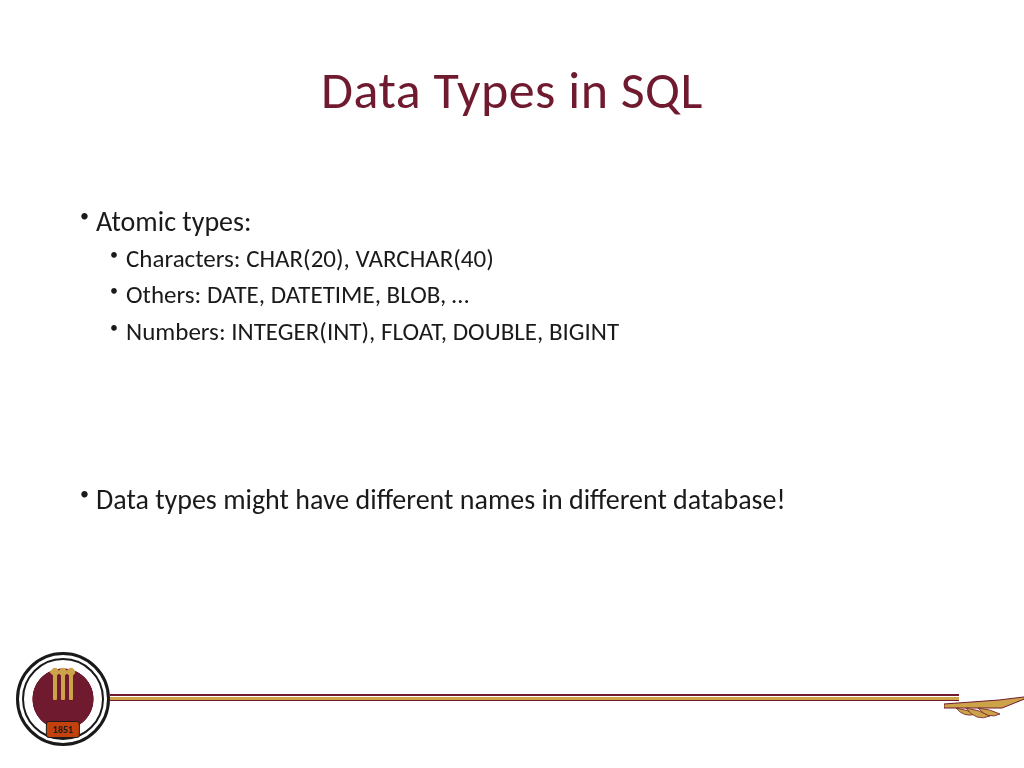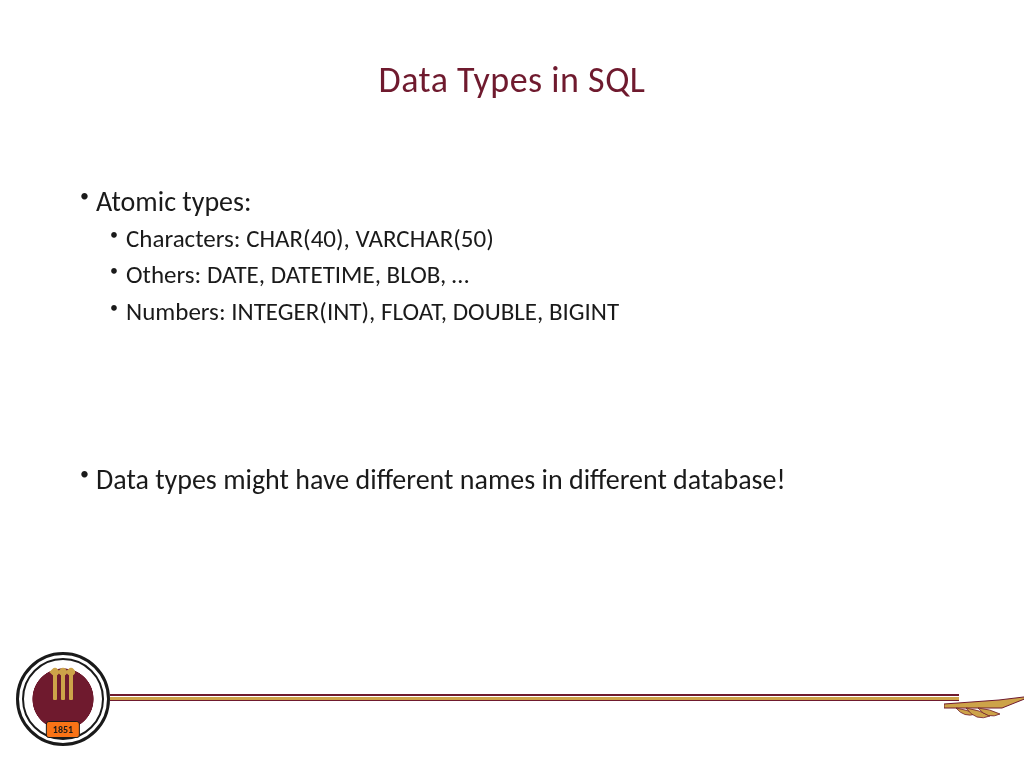--- a/index.html
+++ b/index.html
@@ -6,21 +6,21 @@
     body {
       width: 1024px;
       height: 768px;
       background: #ffffff;
       font-family: Calibri, "Segoe UI", Arial, sans-serif;
       position: relative;
       overflow: hidden;
     }
     .slide-title {
       text-align: center;
-      font-size: 36px;
+      font-size: 52px;
       font-weight: 400;
       color: #6f1a2e;
       padding-top: 58px;
       padding-bottom: 20px;
       letter-spacing: 0.5px;
     }
     .content {
       padding: 40px 60px 0 80px;
     }
     .bullet-l1 {
@@ -86,21 +86,21 @@
       inset: 6px;
       border-radius: 50%;
       background: radial-gradient(circle at center, #6f1a2e 0, #6f1a2e 55%, #fff 56%, #fff 100%);
       border: 2px solid #1a1a1a;
     }
     .seal-banner {
       position: absolute;
       left: 50%;
       bottom: 8px;
       transform: translateX(-50%);
-      background: #f97316;
+      background: #c2410c;
       color: #1a1a1a;
       font-size: 10px;
       font-weight: bold;
       padding: 1px 6px;
       border-radius: 3px;
       border: 1px solid #1a1a1a;
     }
     .seal-torches {
       position: absolute;
       left: 50%;
@@ -158,21 +158,21 @@
     }
   </style>
 </head>
 <body>
 
 <h1 class="slide-title">Data Types in SQL</h1>
 
 <div class="content">
   <ul>
     <li class="bullet-l1">Atomic types:</li>
-    <li class="bullet-l2">Characters: CHAR(40), VARCHAR(50)</li>
+    <li class="bullet-l2">Characters: CHAR(20), VARCHAR(40)</li>
     <li class="bullet-l2">Others: DATE, DATETIME, BLOB, …</li>
     <li class="bullet-l2">Numbers: INTEGER(INT), FLOAT, DOUBLE, BIGINT</li>
   </ul>
   <div class="spacer"></div>
   <ul>
     <li class="bullet-l1">Data types might have different names in different database!</li>
   </ul>
 </div>
 
 <div class="footer">

